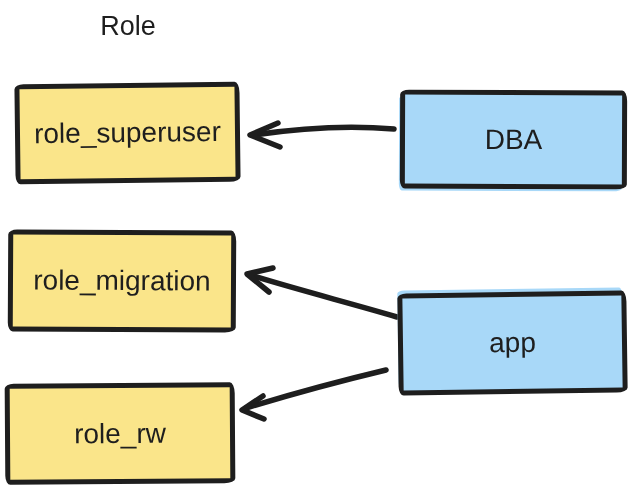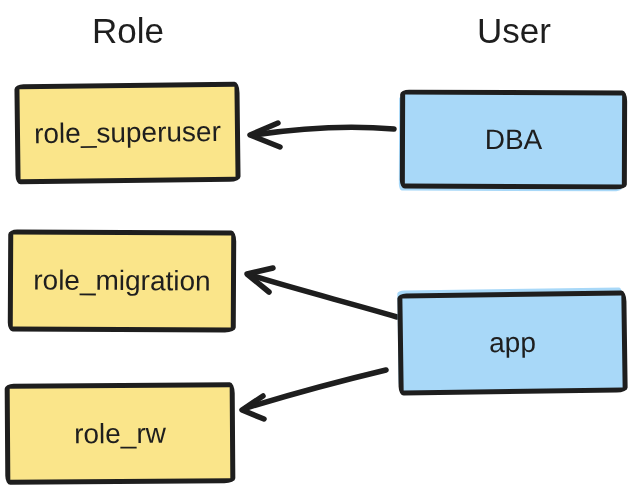--- a/index.html
+++ b/index.html
@@ -17,21 +17,21 @@
   .canvas {
     position: relative;
     width: 632px;
     height: 494px;
     background: #ffffff;
   }
   .heading {
     position: absolute;
     top: 10px;
     transform: translateX(-50%);
-    font-size: 35px;
+    font-size: 27px;
     line-height: 1.2;
     color: #1e1e1e;
     white-space: nowrap;
   }
   .role-heading { left: 128px; }
   .user-heading { left: 514px; }
 
   .node {
     position: absolute;
     box-sizing: border-box;
@@ -71,21 +71,20 @@
     stroke-linejoin: round;
   }
 </style>
 </head>
 <body>
 
 <div class="canvas">
 
   <div class="heading role-heading">Role</div>
 
-  <div class="heading user-heading">User</div>
 
   <svg class="arrows" viewBox="0 0 632 494" xmlns="http://www.w3.org/2000/svg">
     <g>
       <path d="M394,129 C350,125 300,128 253,135"></path>
       <path d="M278,123 L250,135 L280,147"></path>
     </g>
     <g>
       <path d="M397,317 C350,303 298,290 250,275"></path>
       <path d="M273,268 L247,274 L269,292"></path>
     </g>

